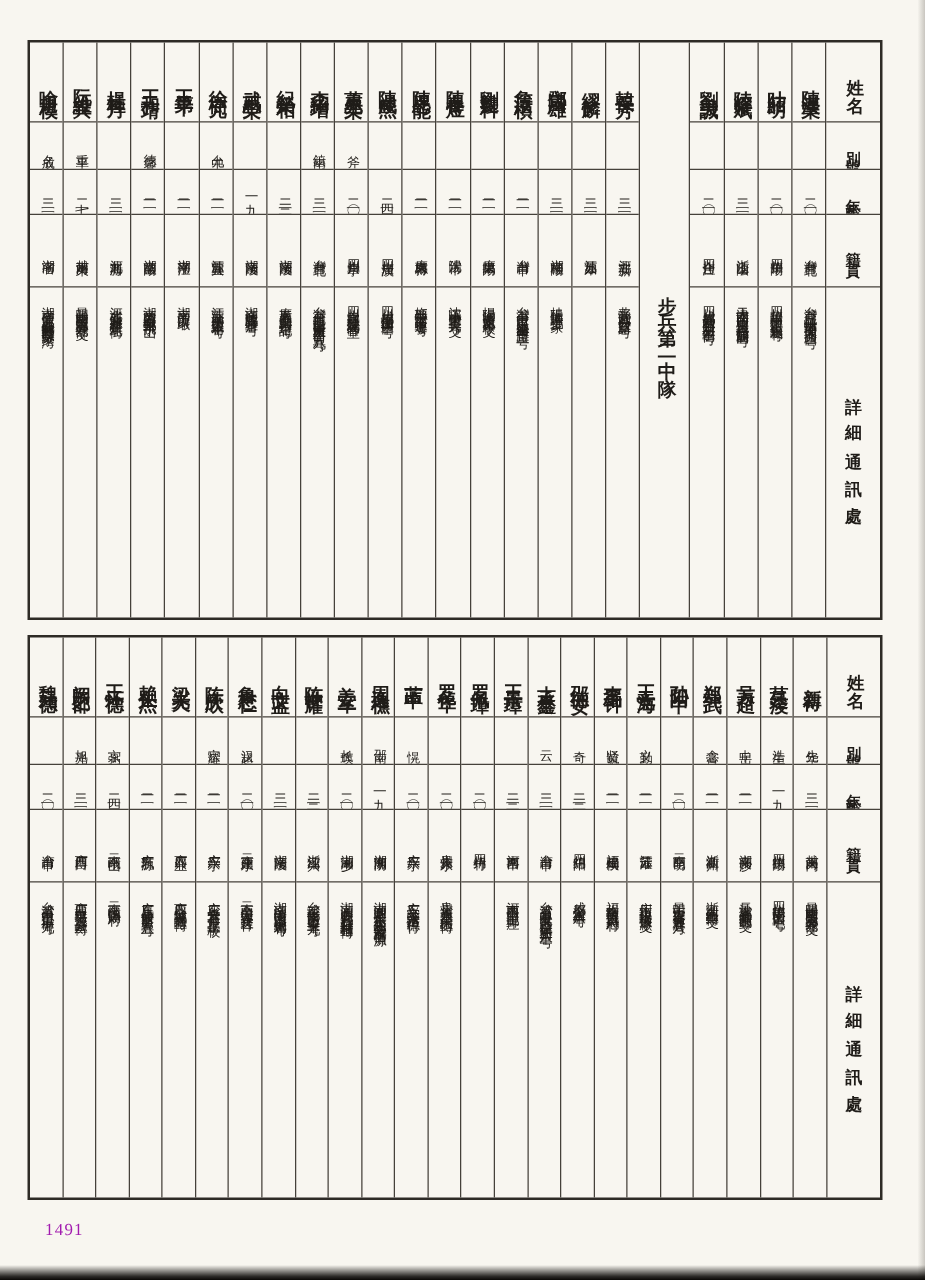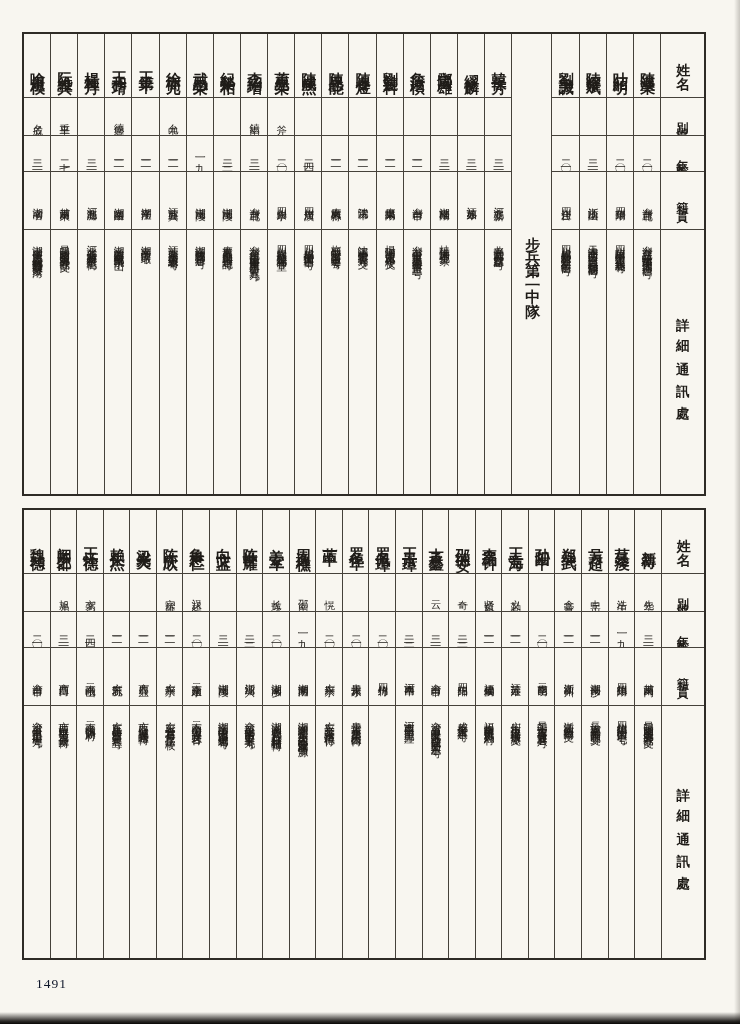--- a/index.html
+++ b/index.html
@@ -64,21 +64,21 @@
   .col.header .cell.native .vtext{ font-size: 12px; letter-spacing: 9px; font-weight: 600; }
   .col.header .cell.addr  .vtext { font-size: 13.5px; letter-spacing: 22px; font-weight: 600; }
   .col.header .cell.addr { align-items: center; padding-top: 0; }
 
   
   .divider-cell { flex: 1 1 auto; display: flex; align-items: center; justify-content: center; overflow: hidden; }
   .divider-cell .vtext { font-size: 15px; font-weight: 700; letter-spacing: 13px; }
 
   .page-number {
     margin-top: 16px; margin-left: 14px;
-    font-size: 13.5px; letter-spacing: 1px; color: #0f172a;
+    font-size: 13.5px; letter-spacing: 1px; color: #a21caf;
     font-family: "Liberation Serif", "DejaVu Serif", serif;
   }
 
   
   .scan-edge-bottom {
     position: absolute; left: 0; right: 0; bottom: 0; height: 12px;
     background: linear-gradient(to bottom, rgba(0,0,0,0), rgba(10,8,6,0.85) 75%, #090705);
   }
   .scan-edge-right {
     position: absolute; top: 0; bottom: 0; right: 0; width: 6px;

